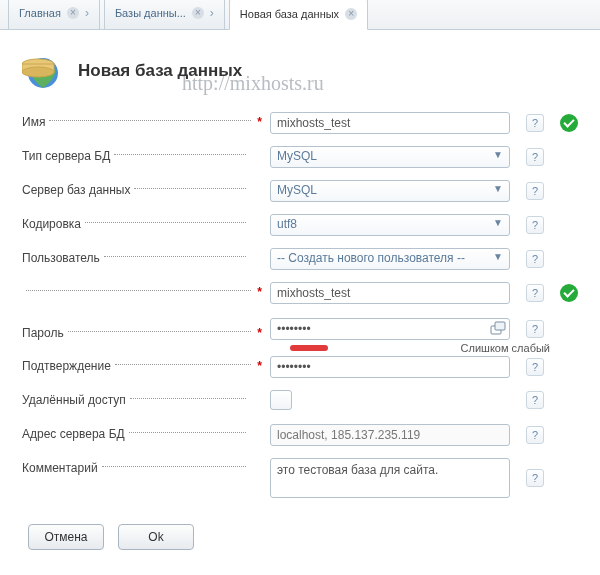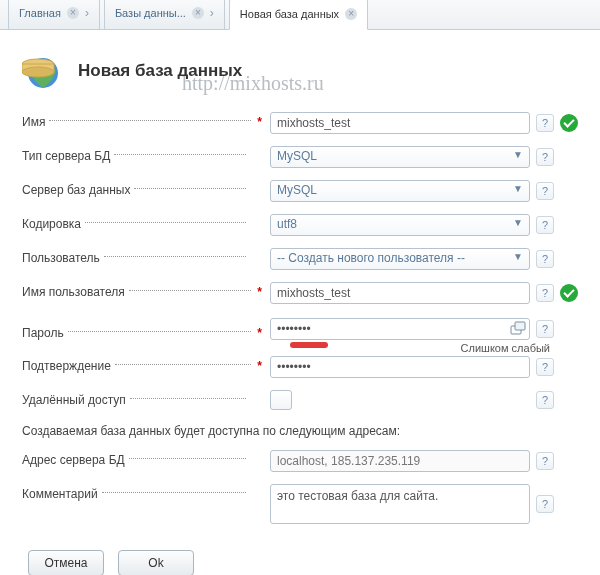--- a/index.html
+++ b/index.html
@@ -17,36 +17,36 @@
   .hdr-icon { width: 42px; height: 42px; }
   .hdr h1 { font-size: 17px; font-weight: bold; color: #333; }
   .watermark { position: absolute; left: 160px; top: 22px; font-family: "Times New Roman", serif; font-size: 20px; color: #b7bdc3; pointer-events: none; }
   
   .form-row { display: flex; align-items: flex-start; margin-bottom: 10px; min-height: 24px; }
   .lbl { width: 248px; display: flex; align-items: center; font-size: 12px; color: #444; padding-top: 3px; flex-shrink: 0; }
   .lbl .txt { white-space: nowrap; }
   .lbl .dots { flex: 1; border-bottom: 1px dotted #999; margin: 0 4px 3px 4px; min-width: 10px; }
   .req { color: #d40000; font-weight: bold; margin-left: 2px; margin-right: 8px; }
   .req-spacer { width: 12px; display: inline-block; margin-right: 8px; }
-  .fld { flex: 1; display: flex; align-items: center; gap: 6px; }
+  .fld { flex: 1; display: flex; align-items: center; gap: 16px; }
   .input, .select, .textarea { flex: 1; height: 22px; border: 1px solid #b6c3ce; border-radius: 3px; padding: 2px 6px; font-size: 12px; background: #fff; color: #555; font-family: inherit; }
   .input.ro { background: #fafafa; color: #777; }
   .select { display: flex; align-items: flex-start; justify-content: space-between; color: #5a7a9a; background: linear-gradient(#fff,#f4f7fa); }
   .select .sv { flex: 1; }
   .select .chev { color: #6a85a0; font-size: 10px; }
   .textarea { height: 40px; resize: none; padding: 4px 6px; line-height: 1.3; }
   .help { width: 18px; height: 18px; border: 1px solid #cbd6df; border-radius: 3px; background: linear-gradient(#fdfeff,#eef3f7); color: #6e8aab; font-size: 11px; text-align: center; line-height: 16px; cursor: pointer; flex-shrink: 0; }
   .ok { width: 18px; height: 18px; border-radius: 50%; background: #26ab3a; position: relative; flex-shrink: 0; }
   .ok::after { content: ""; position: absolute; left: 4px; top: 5px; width: 8px; height: 4px; border-left: 2px solid #fff; border-bottom: 2px solid #fff; transform: rotate(-45deg); }
   .ok-spacer { width: 18px; flex-shrink: 0; }
   .chk { width: 22px; height: 20px; border: 1px solid #b6c3ce; border-radius: 3px; background: linear-gradient(#fff,#f2f5f8); }
   .pw-wrap { flex: 1; position: relative; display: flex; align-items: center; }
   .pw-wrap .input { flex: 1; padding-right: 24px; }
   .pw-gen { position: absolute; right: 4px; top: 3px; width: 16px; height: 16px; cursor: pointer; }
-  .pw-meter-row { display: flex; align-items: flex-start; margin: 2px 0 2px 268px; width: 260px; }
+  .pw-meter-row { display: flex; align-items: center; margin: 2px 0 2px 268px; width: 260px; }
   .pw-bar { width: 38px; height: 6px; border-radius: 3px; background: #e13a3a; }
   .pw-text { margin-left: auto; font-size: 11px; color: #555; }
   
   .note { margin: 8px 0 12px 0; font-size: 12px; color: #444; }
   
   .btns { display: flex; gap: 14px; margin-top: 26px; padding-left: 6px; }
   .btn { min-width: 76px; height: 26px; border: 1px solid #a9b5c0; border-radius: 4px; background: linear-gradient(#fdfdfd,#e7ebef); font-size: 12px; color: #333; cursor: pointer; }
 </style>
 </head>
 <body>
@@ -153,21 +153,20 @@
           <span class="sv">-- Создать нового пользователя --</span>
           <span class="chev">▼</span>
         </div>
       <div class="help">?</div>
       <div class="ok-spacer"></div>
     </div>
   </div>
 
   <div class="form-row">
     <div class="lbl">
-        <span class="txt">Имя пользователя</span>
         <span class="dots"></span>
         <span class="req">*</span>
       </div>
     <div class="fld">
       <input class="input" value="mixhosts_test" style="">
       <div class="help">?</div>
       <div class="ok"></div>
     </div>
   </div>
 
@@ -214,21 +213,20 @@
         <span class="req-spacer"></span>
       </div>
     <div class="fld">
       <div class="chk"></div>
       <div style="flex:1"></div>
       <div class="help">?</div>
       <div class="ok-spacer"></div>
     </div>
   </div>
 
-  <div class="note">Создаваемая база данных будет доступна по следующим адресам:</div>
 
   <div class="form-row">
     <div class="lbl">
         <span class="txt">Адрес сервера БД</span>
         <span class="dots"></span>
         <span class="req-spacer"></span>
       </div>
     <div class="fld">
       <input class="input ro" readonly="" value="localhost, 185.137.235.119" style="">
       <div class="help">?</div>

